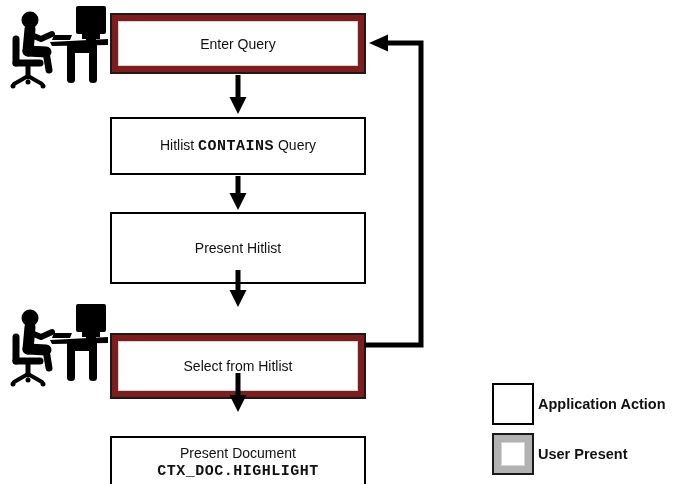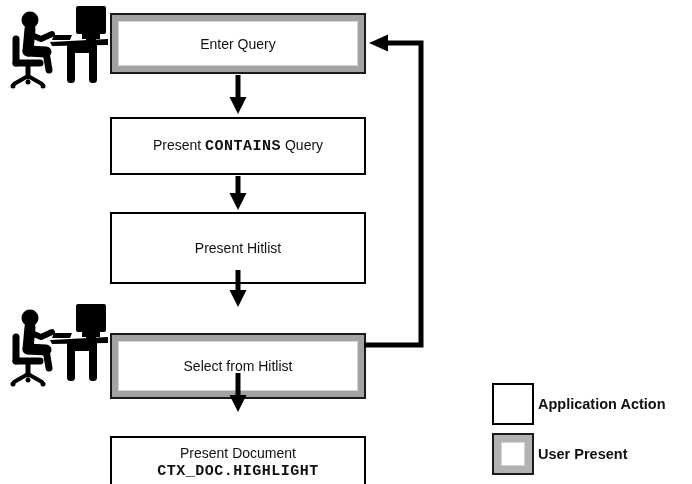--- a/index.html
+++ b/index.html
@@ -11,21 +11,21 @@
 
   
   .box-plain {
     position:absolute; left:110px; width:256px; box-sizing:border-box;
     border:2px solid #000; background:#fff;
     display:flex; flex-direction:column; align-items:center; justify-content:center;
     font-size:14px; text-align:center; line-height:1.3;
   }
   .box-user {
     position:absolute; left:110px; width:256px; box-sizing:border-box;
-    border:2px solid #1a1a1a; background:#a3a3a3; padding:6px;
+    border:2px solid #1a1a1a; background:#7f1d1d; padding:6px;
   }
   .box-user .inner {
     width:100%; height:100%; box-sizing:border-box; background:#fff;
     border:1px solid #d4d4d4;
     display:flex; align-items:center; justify-content:center;
     font-size:14px; text-align:center;
   }
   #node-enter-query      { top:13px;  height:61px; }
   #node-execute-query    { top:117px; height:58px; }
   #node-present-hitlist  { top:212px; height:72px; }
@@ -138,21 +138,21 @@
   </div>
 
   <div class="box-user" id="node-enter-query">
     <div class="inner">
       <span>Enter Query</span>
     </div>
   </div>
 
   <div class="box-plain" id="node-execute-query">
     <div>
-      <span class="sans">Present </span><span class="code">CONTAINS</span><span class="sans"> Query</span>
+      <span class="sans">Hitlist </span><span class="code">CONTAINS</span><span class="sans"> Query</span>
     </div>
   </div>
 
   <div class="box-plain" id="node-present-hitlist">
     <span>Present Hitlist</span>
   </div>
 
   <div class="box-user" id="node-select-hitlist">
     <div class="inner">
       <span>Select from Hitlist</span>

